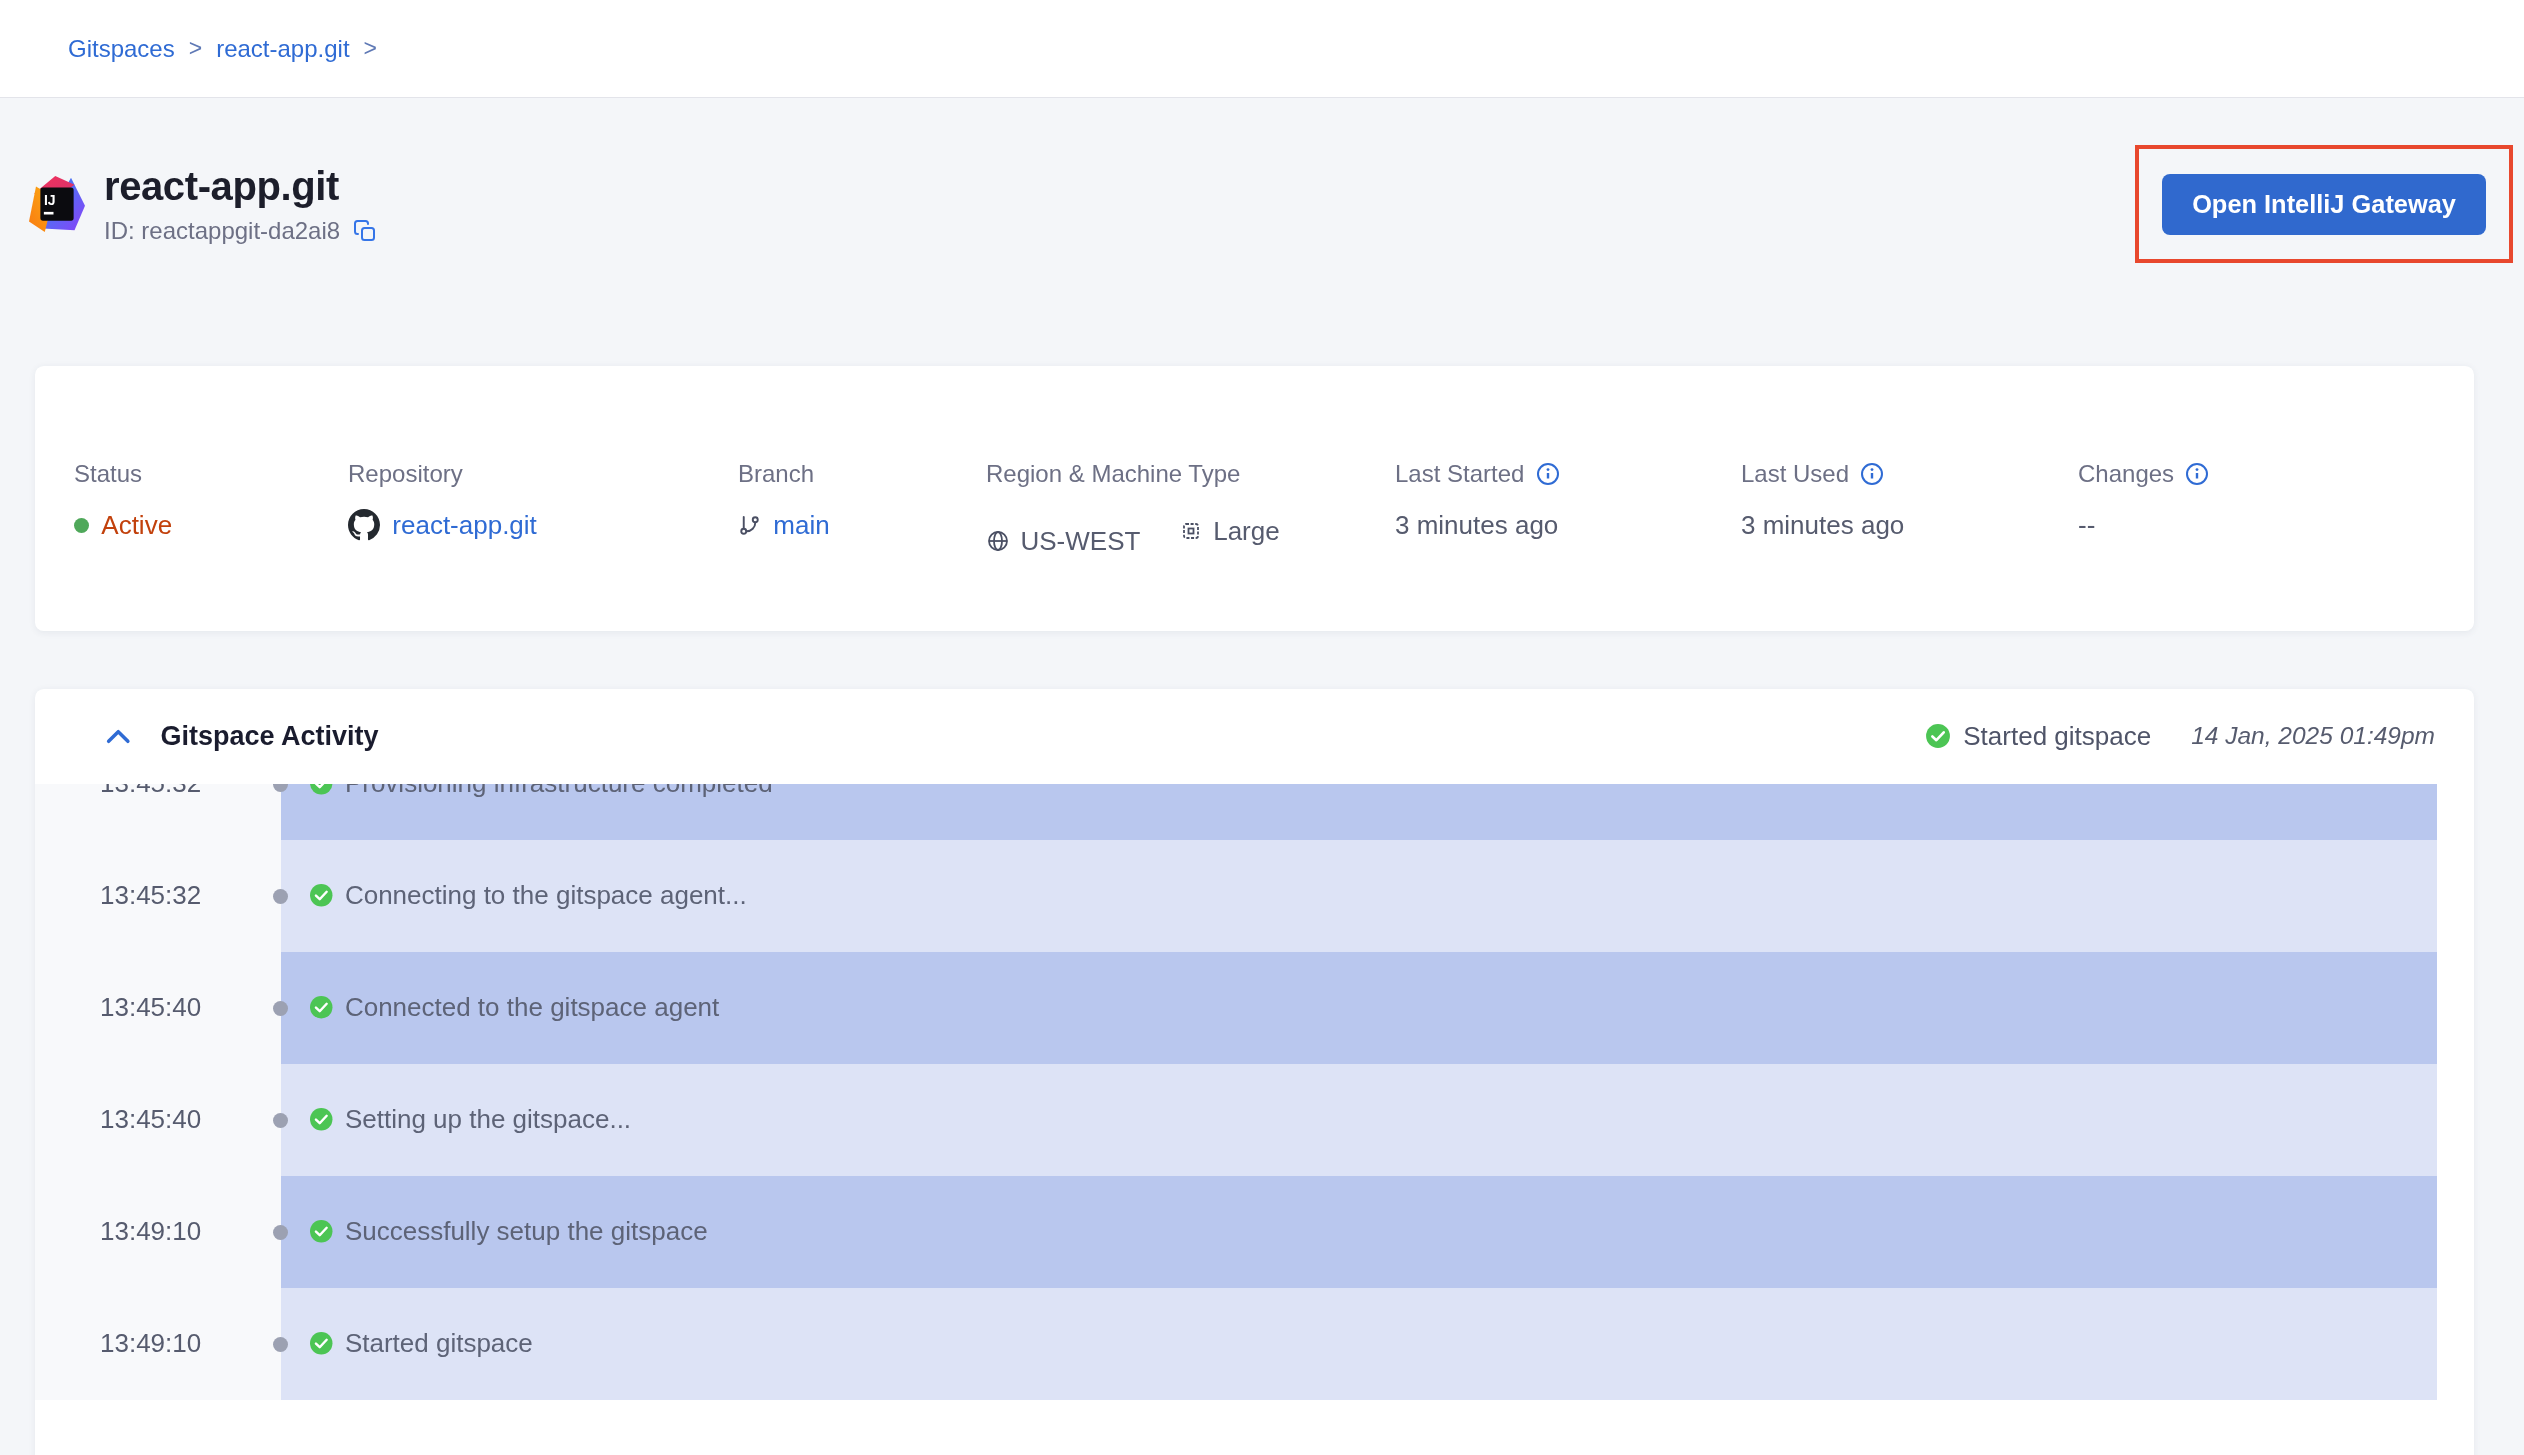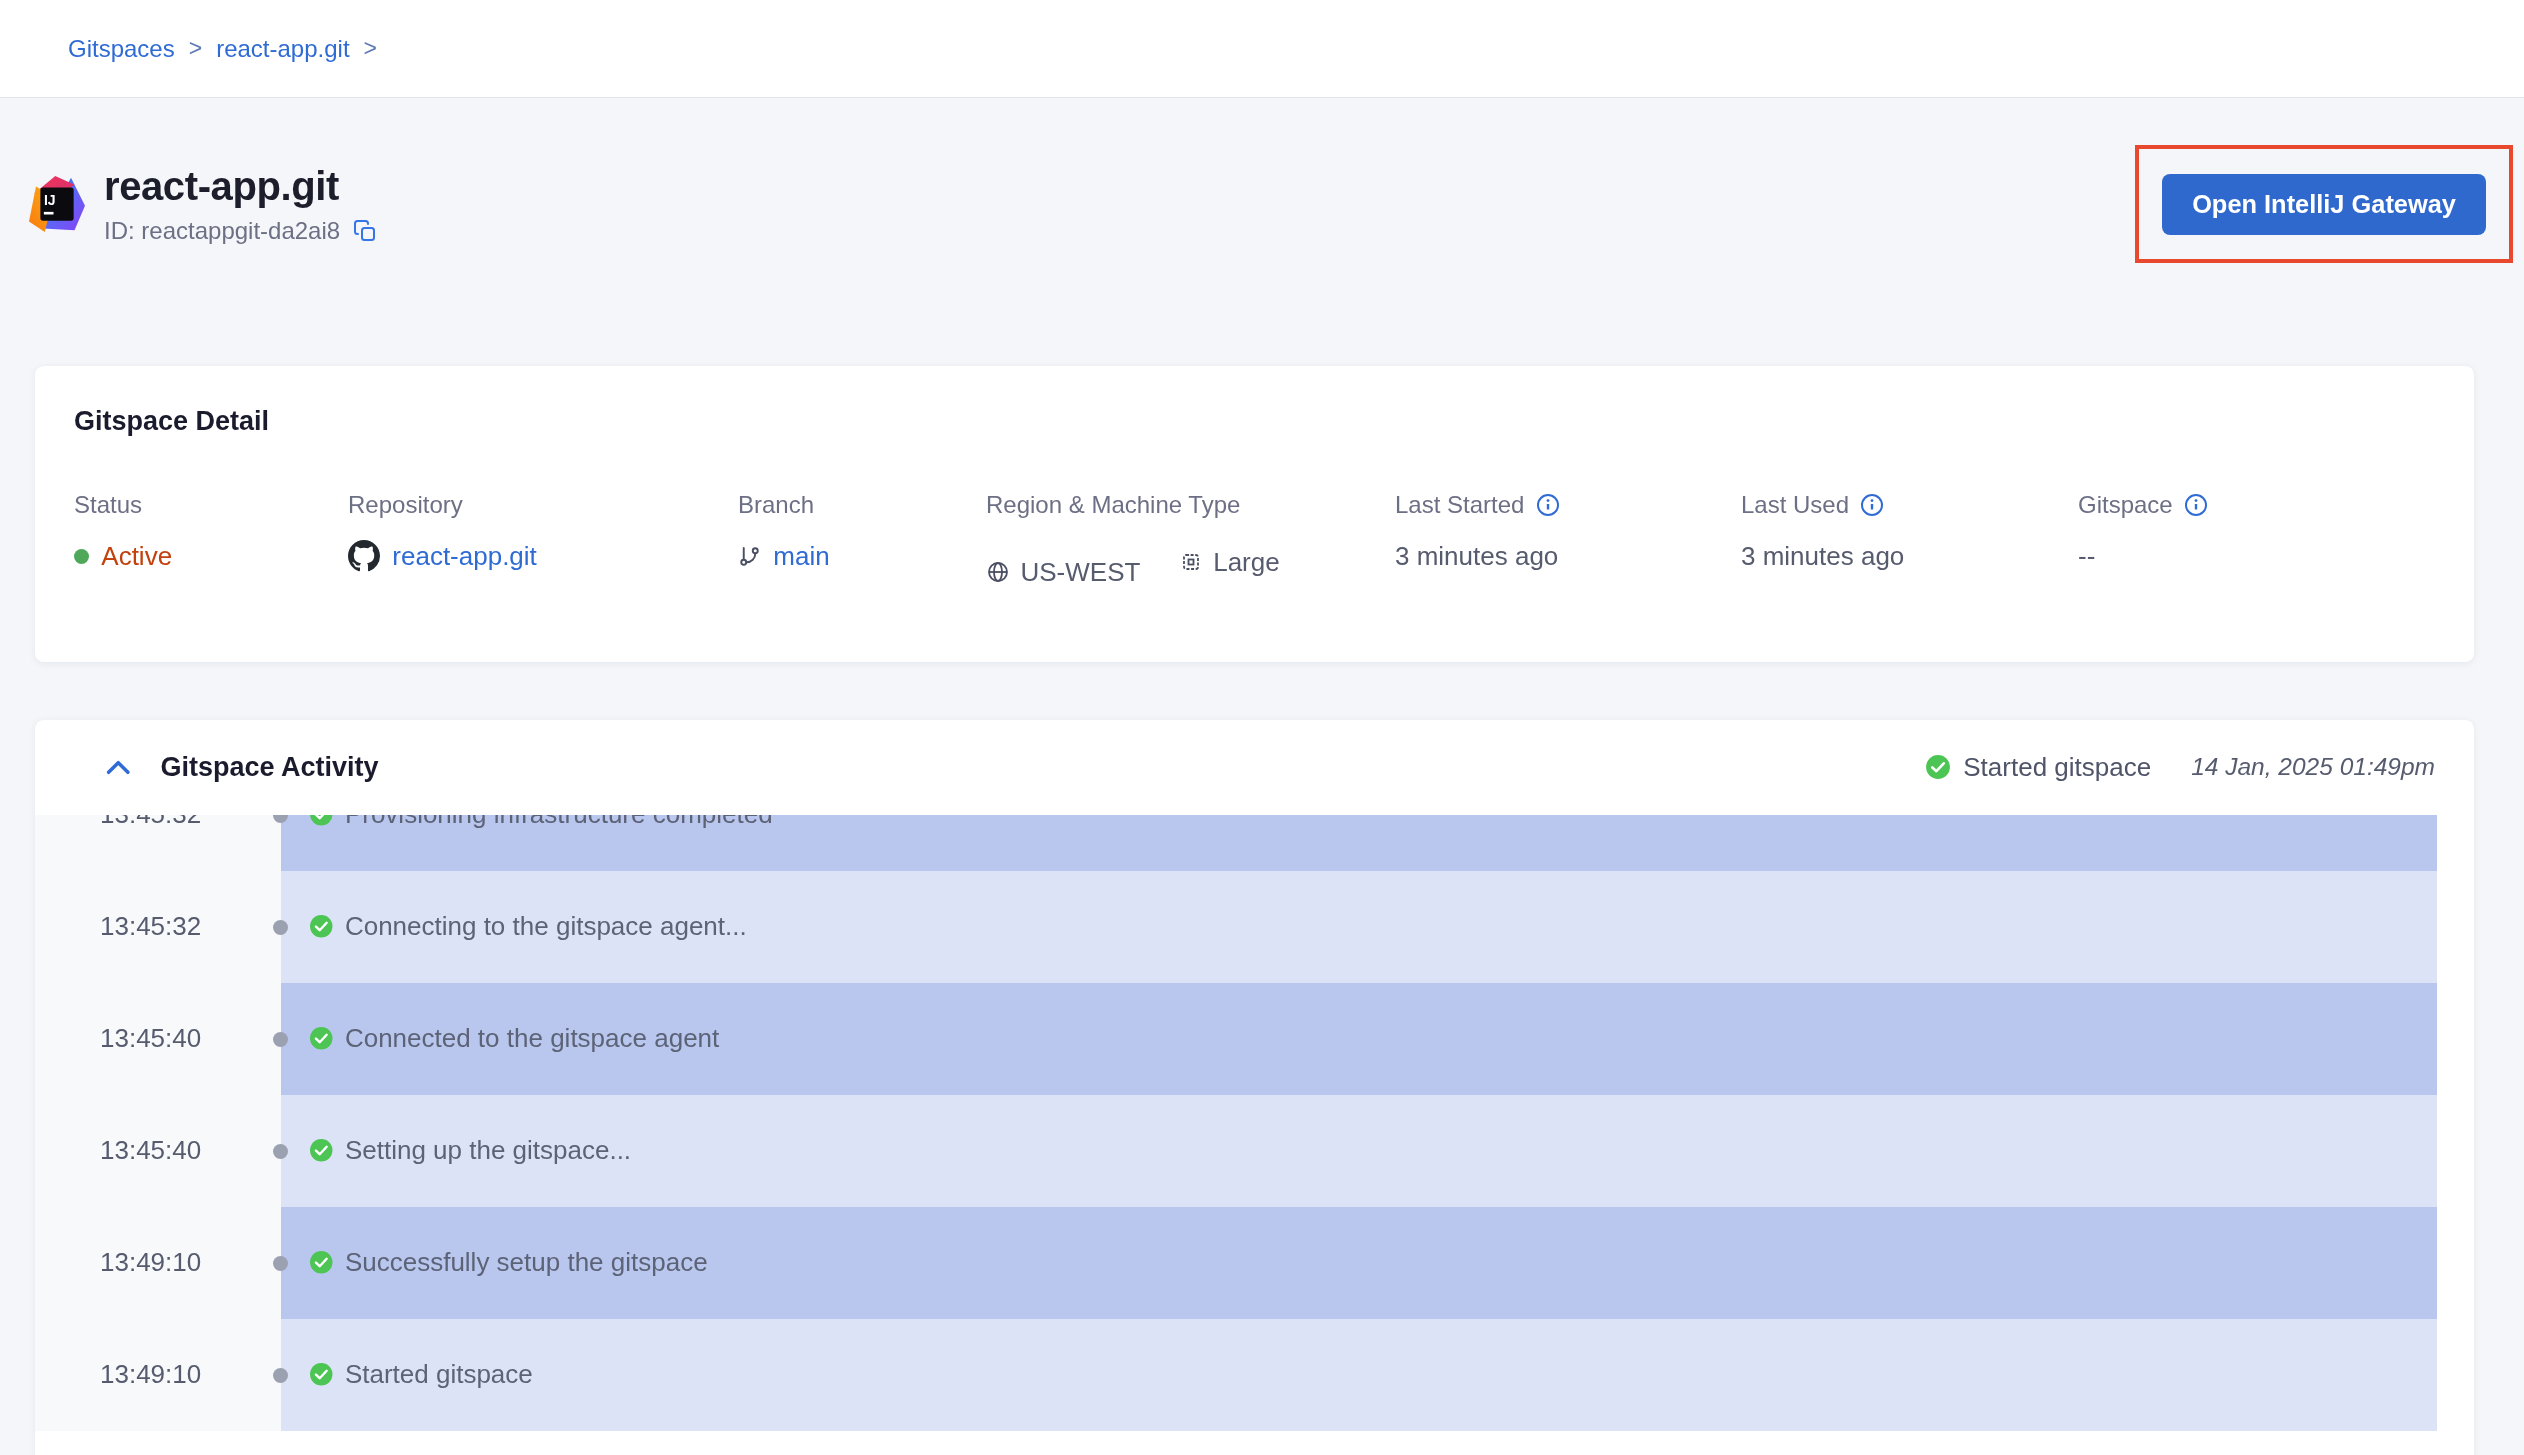--- a/index.html
+++ b/index.html
@@ -121,21 +121,20 @@
     </div>
   </div>
   <div class="header-right">
     <div class="annotation-box">
       <button class="btn-primary">Open IntelliJ Gateway</button>
     </div>
   </div>
 </div>
 
 <div class="card detail-card">
-  <div class="card-title">Gitspace Detail</div>
   <div class="fields">
 
     <div class="field f0">
       <div class="field-label">Status</div>
       <div class="field-value">
         <span class="status-dot"></span>
         <span class="status-text">Active</span>
       </div>
     </div>
 
@@ -206,21 +205,21 @@
           <circle cx="12" cy="7.6" r="1.4" fill="#2f6bd4" stroke="none"></circle>
         </svg>
       </div>
       <div class="field-value">
           <span class="value-muted">3 minutes ago</span>
         </div>
     </div>
 
     <div class="field f6">
       <div class="field-label">
-        <span>Gitspace</span>
+        <span>Changes</span>
         <svg class="icon" width="24" height="24" viewBox="0 0 24 24" fill="none" stroke="#2f6bd4" stroke-width="2">
           <circle cx="12" cy="12" r="10"></circle>
           <line x1="12" y1="11" x2="12" y2="16.5" stroke-width="2.4"></line>
           <circle cx="12" cy="7.6" r="1.4" fill="#2f6bd4" stroke="none"></circle>
         </svg>
       </div>
       <div class="field-value">
           <span class="value-muted">--</span>
         </div>
     </div>

